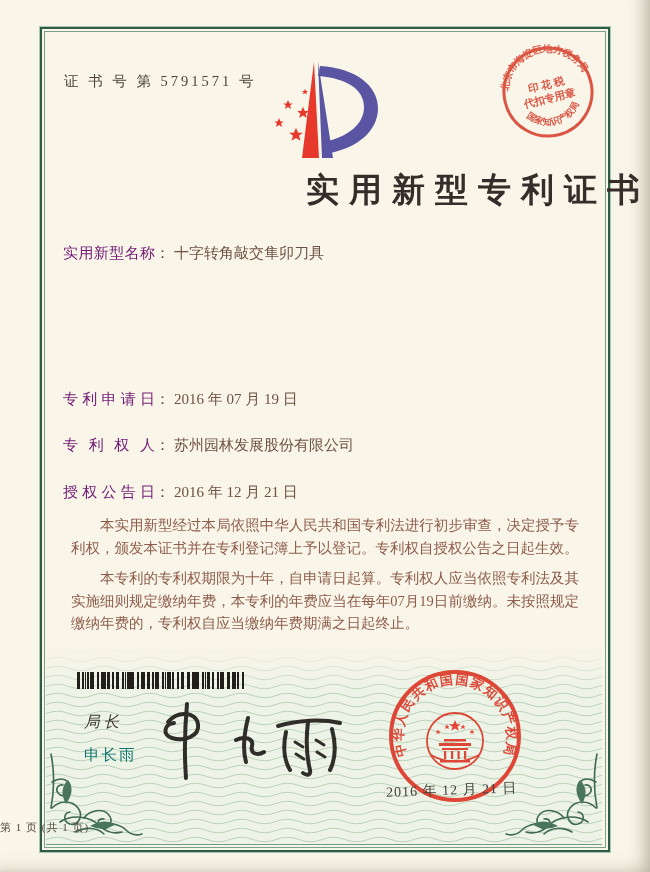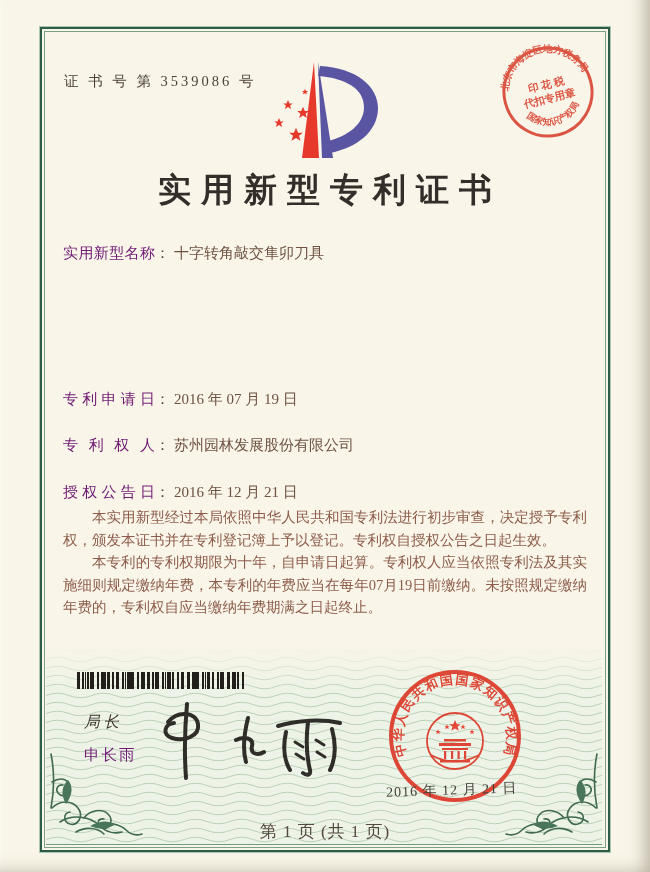--- a/index.html
+++ b/index.html
@@ -19,51 +19,51 @@
   .zone .fade{position:absolute;left:0;top:0;width:100%;height:46px;
         background:linear-gradient(#f9f5e8,rgba(249,245,232,0));}
   .flourish{position:absolute;bottom:0;width:100px;height:92px;}
   .flourish.left{left:0;}
   .flourish.right{right:0;transform:scaleX(-1);}
   
   .cert-no{position:absolute;left:64px;top:72px;font-size:14.5px;letter-spacing:3px;
         color:#4e4238;}
   .logo{position:absolute;left:252px;top:56px;}
   .tax-stamp{position:absolute;left:494px;top:38px;transform:rotate(-14deg);opacity:.88;}
-  .title{position:absolute;left:0;top:168px;width:100%;margin:0;text-align:center;
+  .title{position:absolute;left:0;top:168px;width:100%;margin:0;text-align:right;
         font-size:33px;font-weight:bold;letter-spacing:10px;padding-left:10px;
         box-sizing:border-box;color:#332e29;}
   
   .field{position:absolute;left:63px;font-size:15px;color:#6e5244;white-space:nowrap;}
   .flabel{display:inline-block;width:92px;text-align:justify;text-align-last:justify;
         color:#701a75;vertical-align:bottom;}
   .fcolon{color:#4e4238;margin-right:4px;}
   
   .paras{position:absolute;left:63px;top:506px;width:524px;color:#8d5c4b;
         font-size:14.5px;line-height:22.5px;text-align:justify;}
-  .paras p{margin:0;text-indent:2em;}
+  .paras p{margin:8px;text-indent:2em;}
   
   .barcode{position:absolute;left:77px;top:672px;width:168px;height:17px;
         background:
           repeating-linear-gradient(90deg,#221f1b 0 2px,transparent 2px 5px),
           repeating-linear-gradient(90deg,#221f1b 0 1px,transparent 1px 8px),
           repeating-linear-gradient(90deg,#221f1b 0 3px,transparent 3px 13px);}
   
   .sig-title{position:absolute;left:84px;top:712px;font-size:15.5px;letter-spacing:4px;
         color:#39332c;font-family:"Liberation Sans","DejaVu Sans",sans-serif;font-style:italic;}
   .sig-name{position:absolute;left:84px;top:745px;font-size:15.5px;letter-spacing:2px;
-        color:#701a75;font-family:"Liberation Sans","DejaVu Sans",sans-serif;}
+        color:#0f766e;font-family:"Liberation Sans","DejaVu Sans",sans-serif;}
   .signature{position:absolute;left:140px;top:696px;}
   
   .seal{position:absolute;left:380px;top:661px;opacity:.93;}
   .seal-date{position:absolute;left:386px;top:781px;width:160px;font-size:14px;
         letter-spacing:1px;color:#45403a;transform:rotate(-2deg);white-space:nowrap;}
   
-  .footer{position:absolute;left:0;top:820px;width:100%;text-align:center;
-        font-size:17px;color:#55493f;letter-spacing:1px;}
+  .footer{position:absolute;left:0;top:820px;width:100%;
+        font-size:11px;color:#55493f;letter-spacing:1px;}
 </style>
 </head>
 <body>
 
 <div class="page">
 
   <div class="frame"></div>
 
   <div class="zone">
     <svg class="waves" width="556" height="198">
@@ -97,21 +97,21 @@
         <path d="M14,70 C26,62 44,64 54,74 C60,80 68,82 76,80"></path>
         <path d="M38,66 C44,58 56,56 62,62 C68,68 64,78 56,76 C50,74 51,66 58,67"></path>
         <path d="M54,74 C62,70 74,72 80,78 C84,82 90,84 96,82"></path>
         <path d="M30,80 C40,74 52,76 58,82"></path>
       </g>
       <path d="M20,52 q10,-14 2,-24 q-10,10 -2,24" fill="#49755b"></path>
       <path d="M44,74 q14,-8 26,-2 q-12,8 -26,2" fill="#49755b"></path>
     </svg>
   </div>
 
-  <div class="cert-no">证 书 号 第 3539086 号</div>
+  <div class="cert-no">证 书 号 第 5791571 号</div>
 
   <svg class="logo" width="160" height="110" viewBox="0 0 160 110">
     <defs>
       <path id="st" d="M0,-10 L2.94,-3.09 L9.51,-3.09 L4.19,1.18 L6.22,8.09 L0,4 L-6.22,8.09 L-4.19,1.18 L-9.51,-3.09 L-2.94,-3.09 Z" fill="#e6392c"></path>
     </defs>
     <path d="M68,10 C104,12 126,30 126,52 C126,76 104,92 78,97 C74,98 72,98 70,97 L73,86 C97,80 112,68 112,51 C112,33 94,22 66,20 Z" fill="#5a55a3"></path>
     <path d="M66,6 L70,102 L81,102 Z" fill="#5a55a3"></path>
     <path d="M62,6 L50,102 L67,102 Z" fill="#e6392c"></path>
     <use href="#st" transform="translate(53,36) scale(0.32)"></use>
     <use href="#st" transform="translate(36,49) scale(0.5)"></use>

